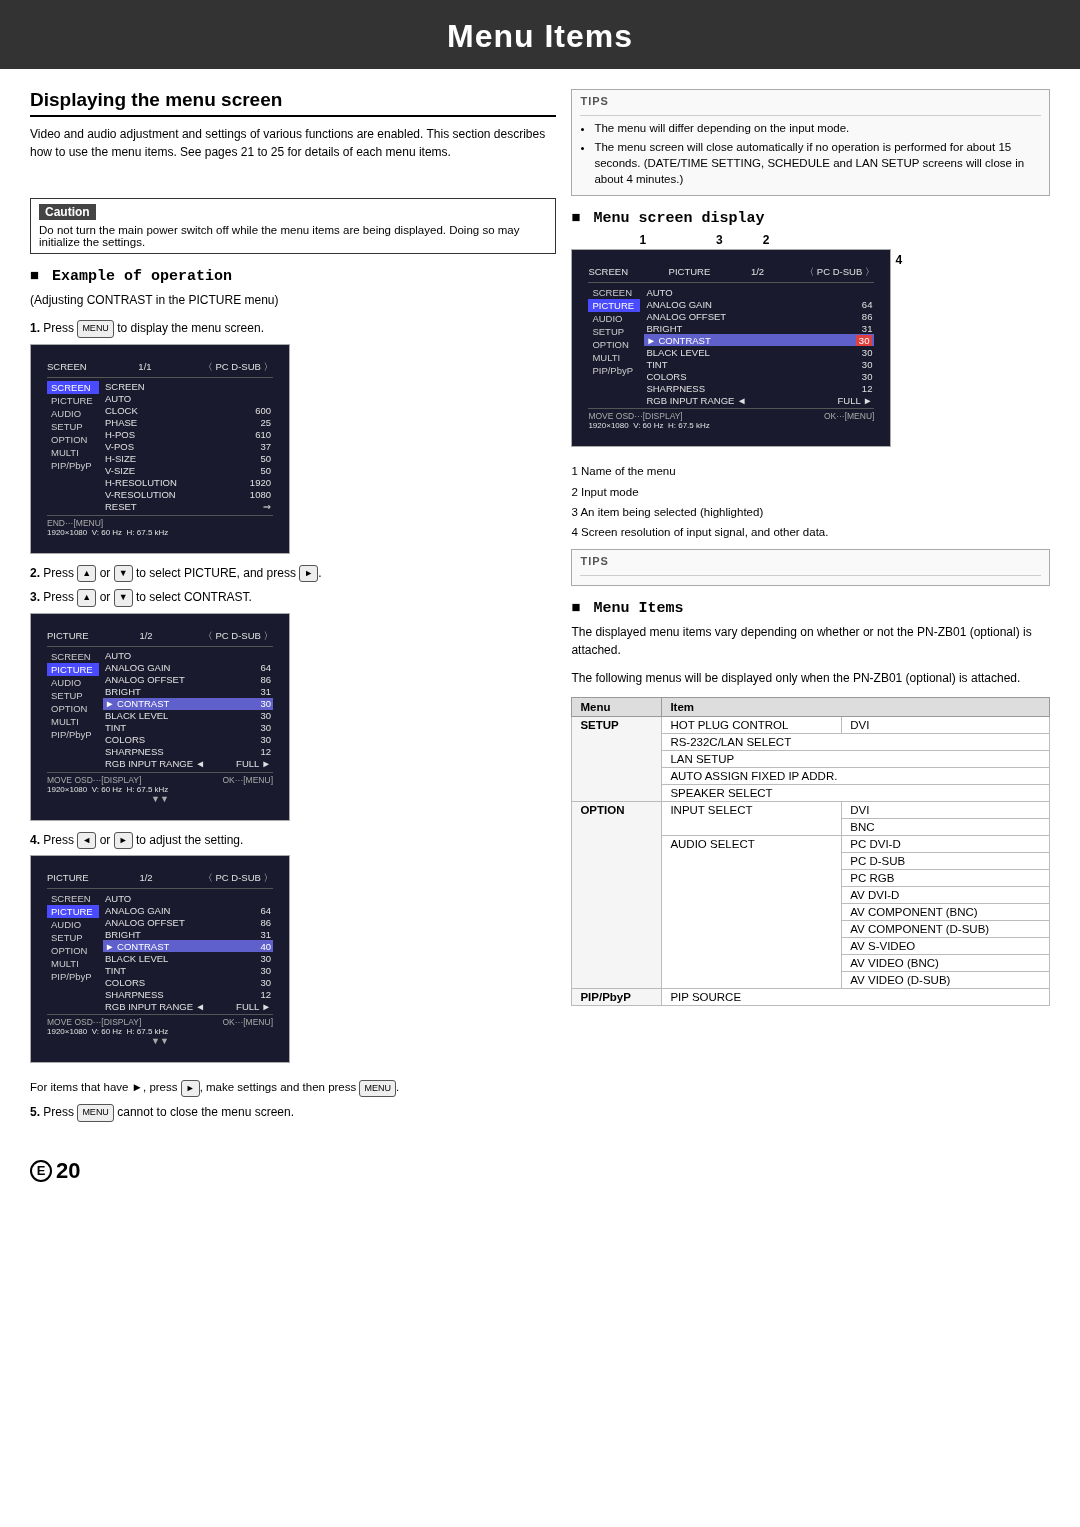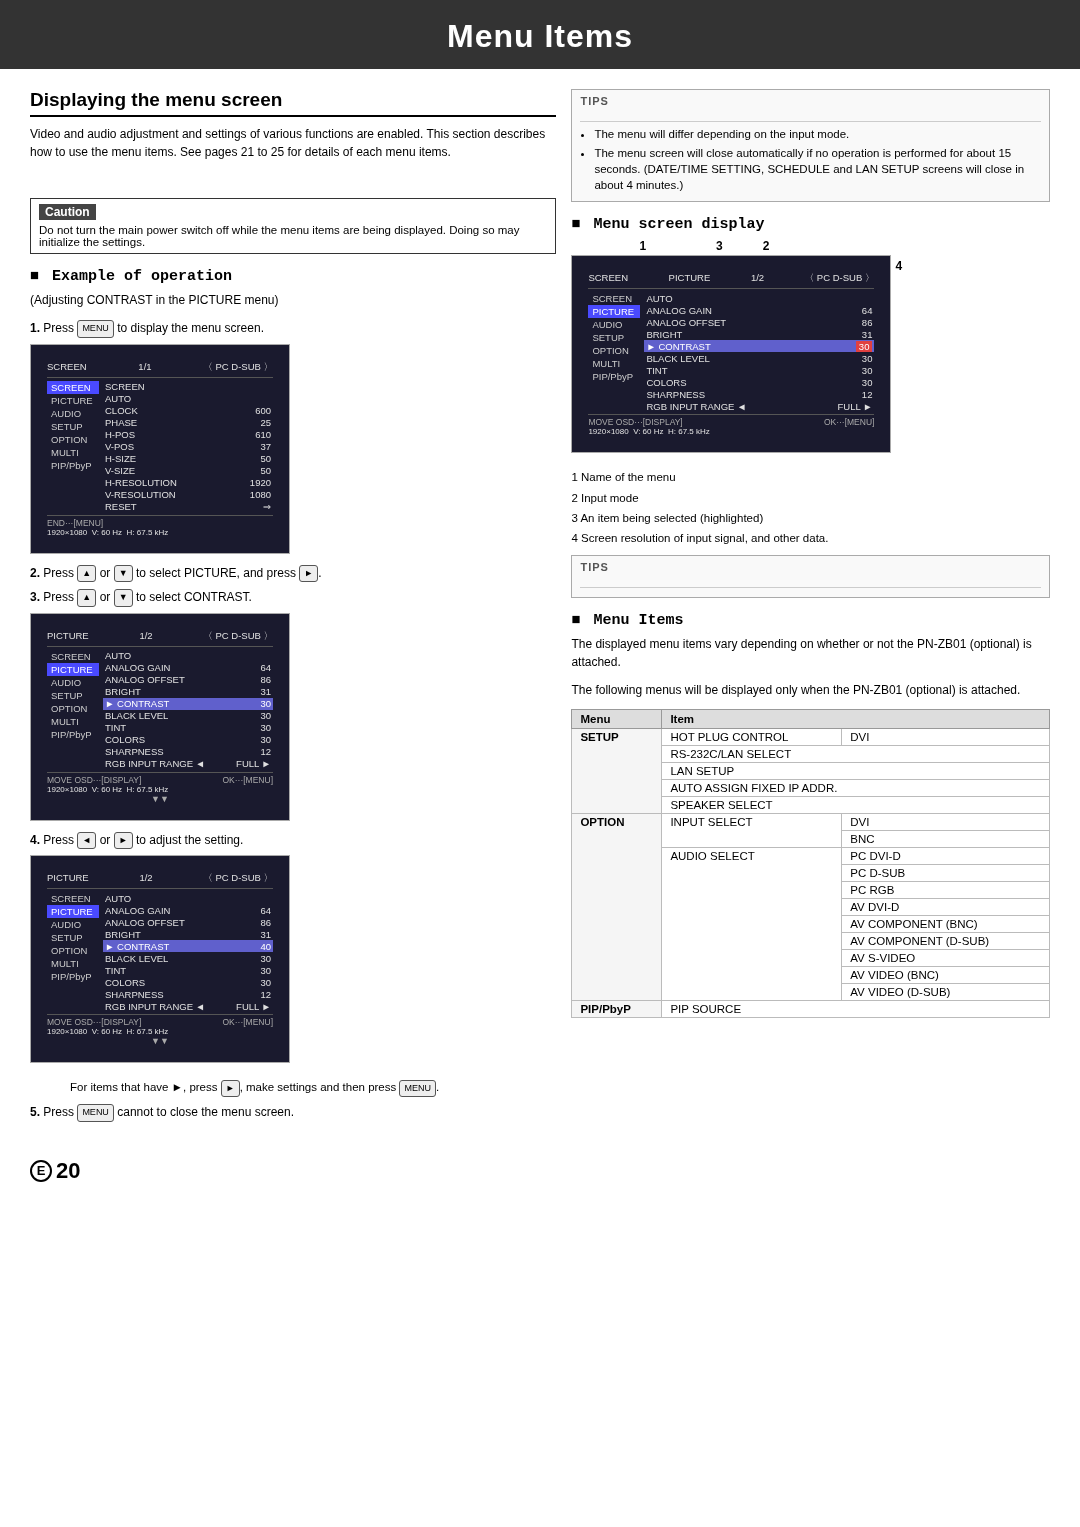--- a/index.html
+++ b/index.html
@@ -63,21 +63,21 @@
       background: #f9f9f9;
     }
     .tips-title {
       font-weight: bold;
       font-size: 11px;
       color: #555;
       text-transform: uppercase;
       letter-spacing: 1px;
       margin-bottom: 4px;
       border-bottom: 1px solid #ccc;
-      padding-bottom: 14px;
+      padding-bottom: 8px;
     }
     .tips-box ul { padding-left: 14px; }
     .tips-box li { margin-bottom: 3px; line-height: 1.4; }
     .subsection-title {
       font-size: 15px;
       font-weight: bold;
       margin-bottom: 6px;
       margin-top: 12px;
       font-family: Liberation Mono, monospace;
     }
@@ -155,21 +155,20 @@
       color: #aaa;
     }
     .menu-footer-res {
       font-size: 8px;
     }
     .note-text {
       font-size: 11.5px;
       margin-top: 6px;
       margin-bottom: 6px;
       line-height: 1.5;
-      margin-left: 40px;
     }
     .menu-items-table {
       width: 100%;
       border-collapse: collapse;
       font-size: 11.5px;
       margin-top: 10px;
     }
     .menu-items-table th {
       background: #ddd;
       border: 1px solid #999;

